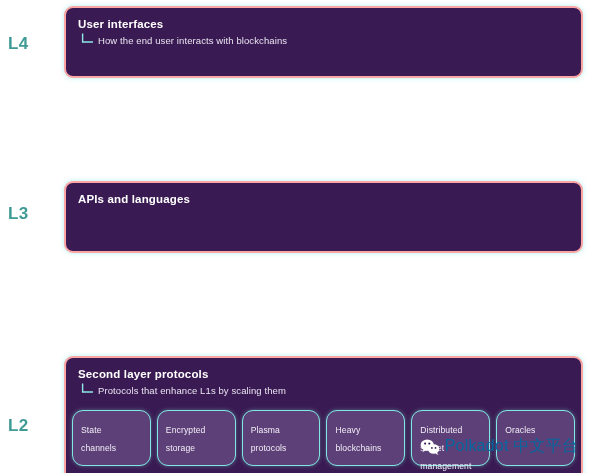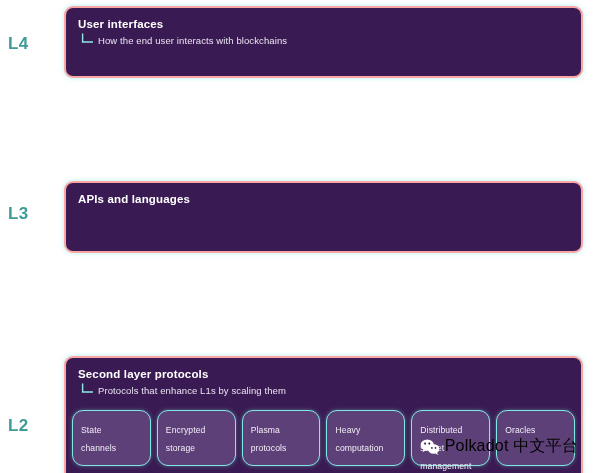--- a/index.html
+++ b/index.html
@@ -144,21 +144,21 @@
     position: absolute;
     right: 22px;
     bottom: 16px;
     display: flex;
     align-items: center;
     gap: 5px;
     pointer-events: none;
   }
 
   #watermark .wm-text {
-    color: #000000;
+    color: #0369a1;
     font-size: 16px;
     font-weight: 400;
     letter-spacing: 0.2px;
     font-family: "Liberation Sans", sans-serif;
     opacity: 0.97;
   }
 
   .wechat-icon {
     width: 20px;
     height: 18px;
@@ -213,21 +213,21 @@
       <div class="sub-box">
         <span class="sub-text">Encrypted
 storage</span>
       </div>
       <div class="sub-box">
         <span class="sub-text">Plasma
 protocols</span>
       </div>
       <div class="sub-box">
         <span class="sub-text">Heavy
-computation</span>
+blockchains</span>
       </div>
       <div class="sub-box">
         <span class="sub-text">Distributed
 secret
 management</span>
       </div>
       <div class="sub-box">
         <span class="sub-text">Oracles</span>
       </div>
     </div>

